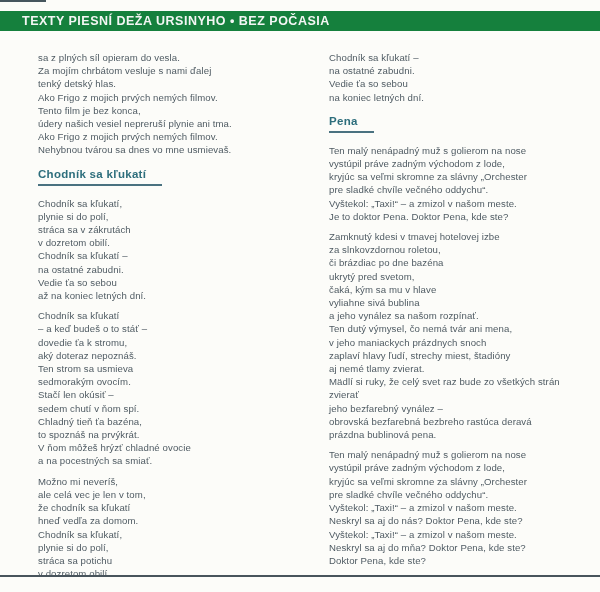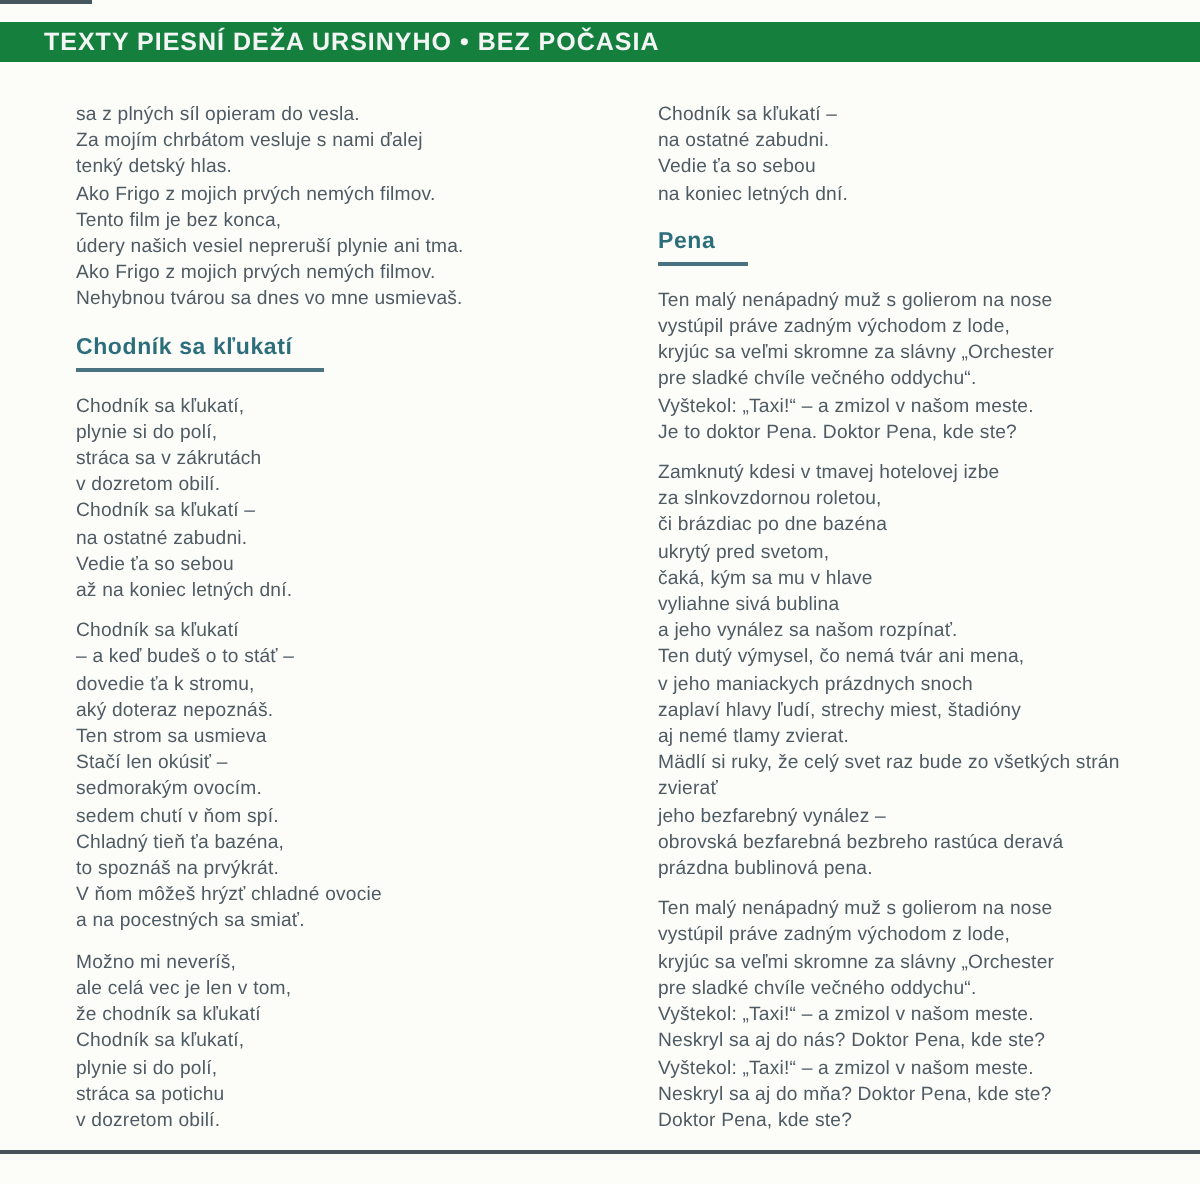--- a/index.html
+++ b/index.html
@@ -93,32 +93,33 @@
         <div class="line">na ostatné zabudni.</div>
         <div class="line">Vedie ťa so sebou</div>
         <div class="line">až na koniec letných dní.</div>
       </div>
       <div class="stanza">
         <div class="line">Chodník sa kľukatí</div>
         <div class="line">– a keď budeš o to stáť –</div>
         <div class="line">dovedie ťa k stromu,</div>
         <div class="line">aký doteraz nepoznáš.</div>
         <div class="line">Ten strom sa usmieva</div>
+        <div class="line">sedmorakým ovocím.</div>
         <div class="line">Stačí len okúsiť –</div>
-        <div class="line">sedmorakým ovocím.</div>
         <div class="line">sedem chutí v ňom spí.</div>
         <div class="line">Chladný tieň ťa bazéna,</div>
         <div class="line">to spoznáš na prvýkrát.</div>
         <div class="line">V ňom môžeš hrýzť chladné ovocie</div>
         <div class="line">a na pocestných sa smiať.</div>
       </div>
       <div class="stanza">
         <div class="line">Možno mi neveríš,</div>
         <div class="line">ale celá vec je len v tom,</div>
         <div class="line">že chodník sa kľukatí</div>
+        <div class="line">hneď vedľa za domom.</div>
         <div class="line">Chodník sa kľukatí,</div>
         <div class="line">plynie si do polí,</div>
         <div class="line">stráca sa potichu</div>
         <div class="line">v dozretom obilí.</div>
       </div>
     </div>
   <div class="col-right">
       <div class="stanza">
         <div class="line">Chodník sa kľukatí –</div>
         <div class="line">na ostatné zabudni.</div>

